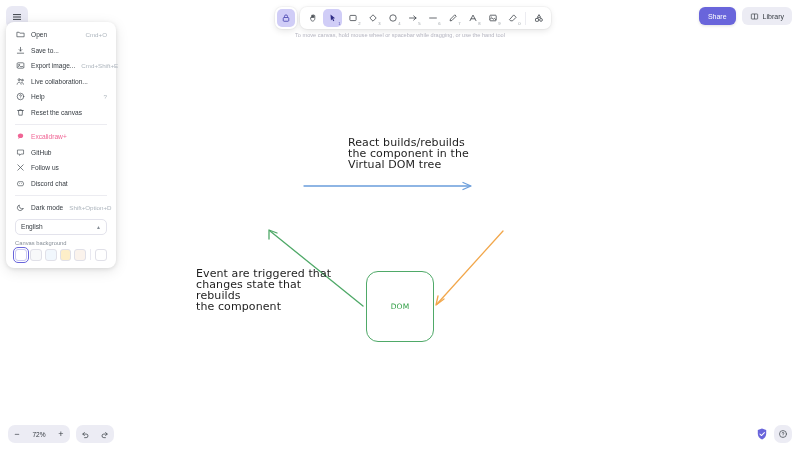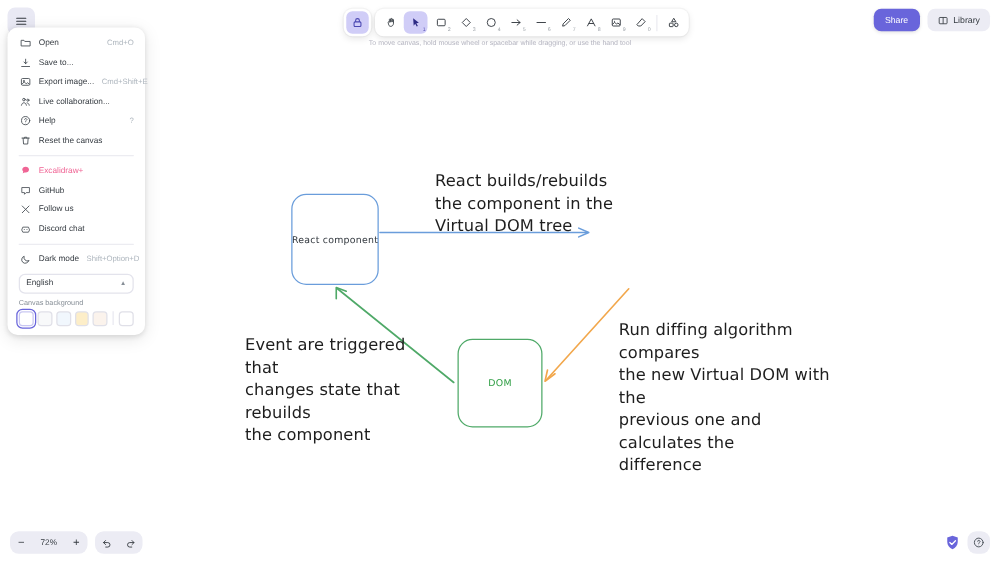--- a/index.html
+++ b/index.html
@@ -46,22 +46,22 @@
   #node-vdom .node-label { color: #343a40; }
   #node-dom {
     left: 366px; top: 271px; width: 68px; height: 71px;
     border: 1.4px solid #4fa968;
   }
   #node-dom .node-label { color: #2f9e44; }
 
   .annot {
     position: absolute;
     font-family: "DejaVu Sans", sans-serif;
-    font-size: 13px;
-    line-height: 18px;
+    font-size: 11px;
+    line-height: 11px;
     color: #1e1e1e;
     white-space: pre-line;
     letter-spacing: .1px;
   }
   #annot-top { left: 348px; top: 137px; width: 170px; }
   #annot-left { left: 196px; top: 268px; width: 150px; }
   #annot-right { left: 495px; top: 256px; width: 175px; }
 
   
   #hamburger {
@@ -293,39 +293,32 @@
         <path d="M503 231 L437 304" fill="none" stroke="#f2a74b" stroke-width="1.3" stroke-linecap="round"></path>
         <path d="M444 299 L436 305 L438 296" fill="none" stroke="#f2a74b" stroke-width="1.3" stroke-linecap="round" stroke-linejoin="round"></path>
       </g>
 
       <g>
         <path d="M363 306 L270 231" fill="none" stroke="#4fa968" stroke-width="1.3" stroke-linecap="round"></path>
         <path d="M269 239 L269 230 L277 233" fill="none" stroke="#4fa968" stroke-width="1.3" stroke-linecap="round" stroke-linejoin="round"></path>
       </g>
     </svg>
 
-    <div class="node-box" id="node-react">
-      <span class="node-label">React component</span>
-    </div>
 
 
     <div class="node-box" id="node-dom">
       <span class="node-label">DOM</span>
     </div>
 
     <div class="annot" id="annot-top">React builds/rebuilds
 the component in the
 Virtual DOM tree</div>
     <div class="annot" id="annot-left">Event are triggered that
 changes state that rebuilds
 the component</div>
-    <div class="annot" id="annot-right">Run diffing algorithm compares
-the new Virtual DOM with the
-previous one and calculates the
-difference</div>
   </div>
 
   <div id="hamburger">
     <svg viewBox="0 0 20 20" width="12" height="12">
       <g stroke="#343a40" stroke-width="1.6" stroke-linecap="round">
         <line x1="4" y1="6" x2="16" y2="6"></line>
         <line x1="4" y1="10" x2="16" y2="10"></line>
         <line x1="4" y1="14" x2="16" y2="14"></line>
       </g>
     </svg>

